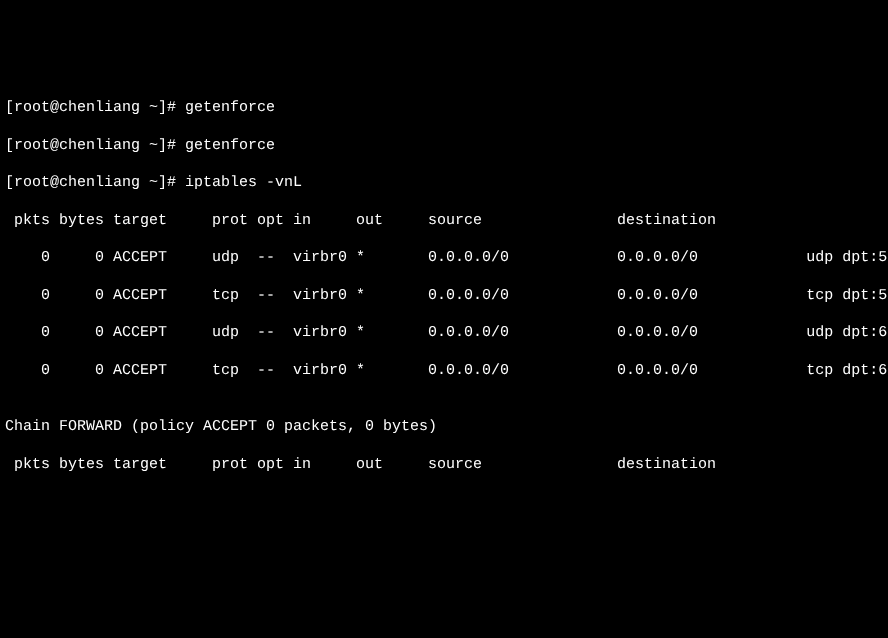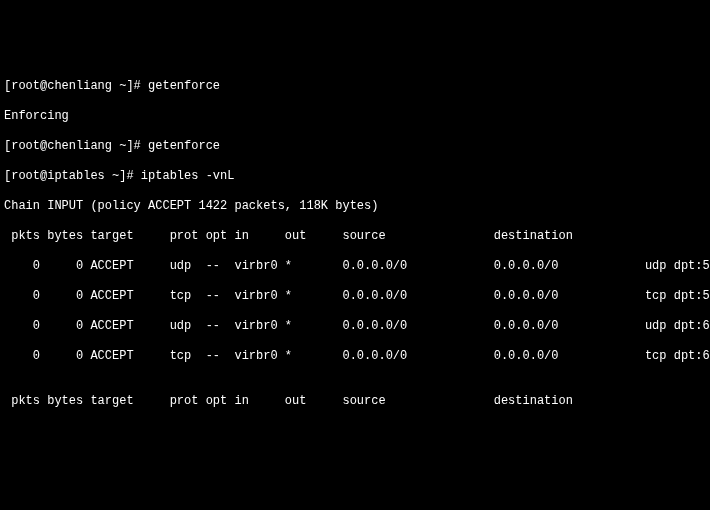--- a/index.html
+++ b/index.html
@@ -18,30 +18,29 @@
   }
   .line { white-space: pre; }
 </style>
 </head>
 <body>
 
 
 
 <div>
 <div class="line">[root@chenliang ~]# getenforce</div>
-<div class="line">Enforcing</div>
 <div class="line">[root@chenliang ~]# getenforce</div>
-<div class="line">[root@iptables ~]# iptables -vnL</div>
-<div class="line">Chain INPUT (policy ACCEPT 1422 packets, 118K bytes)</div>
+<div class="line">[root@chenliang ~]# iptables -vnL</div>
 <div class="line"> pkts bytes target     prot opt in     out     source               destination</div>
 <div class="line">    0     0 ACCEPT     udp  --  virbr0 *       0.0.0.0/0            0.0.0.0/0            udp dpt:53</div>
 <div class="line">    0     0 ACCEPT     tcp  --  virbr0 *       0.0.0.0/0            0.0.0.0/0            tcp dpt:53</div>
 <div class="line">    0     0 ACCEPT     udp  --  virbr0 *       0.0.0.0/0            0.0.0.0/0            udp dpt:67</div>
 <div class="line">    0     0 ACCEPT     tcp  --  virbr0 *       0.0.0.0/0            0.0.0.0/0            tcp dpt:67</div>
 <div class="line"></div>
+<div class="line">Chain FORWARD (policy ACCEPT 0 packets, 0 bytes)</div>
 <div class="line"> pkts bytes target     prot opt in     out     source               destination</div>
 
 
 
 
 
 
 
 
 <div class="line"></div>

